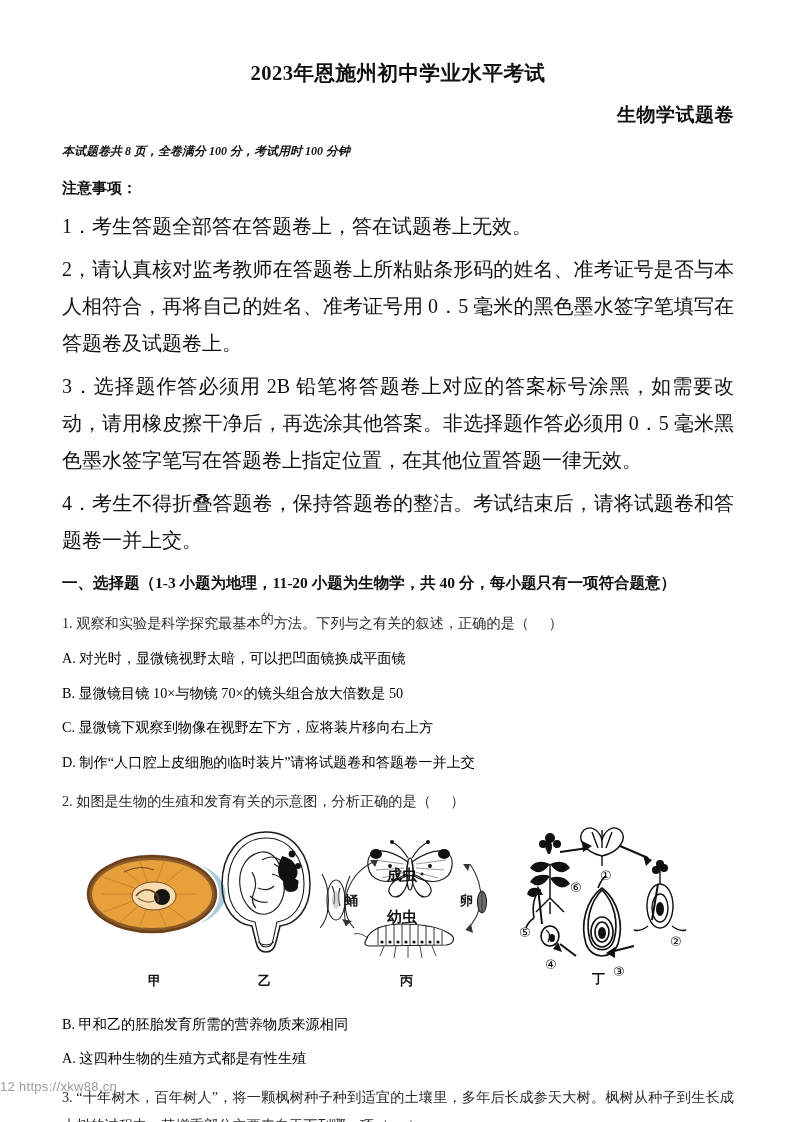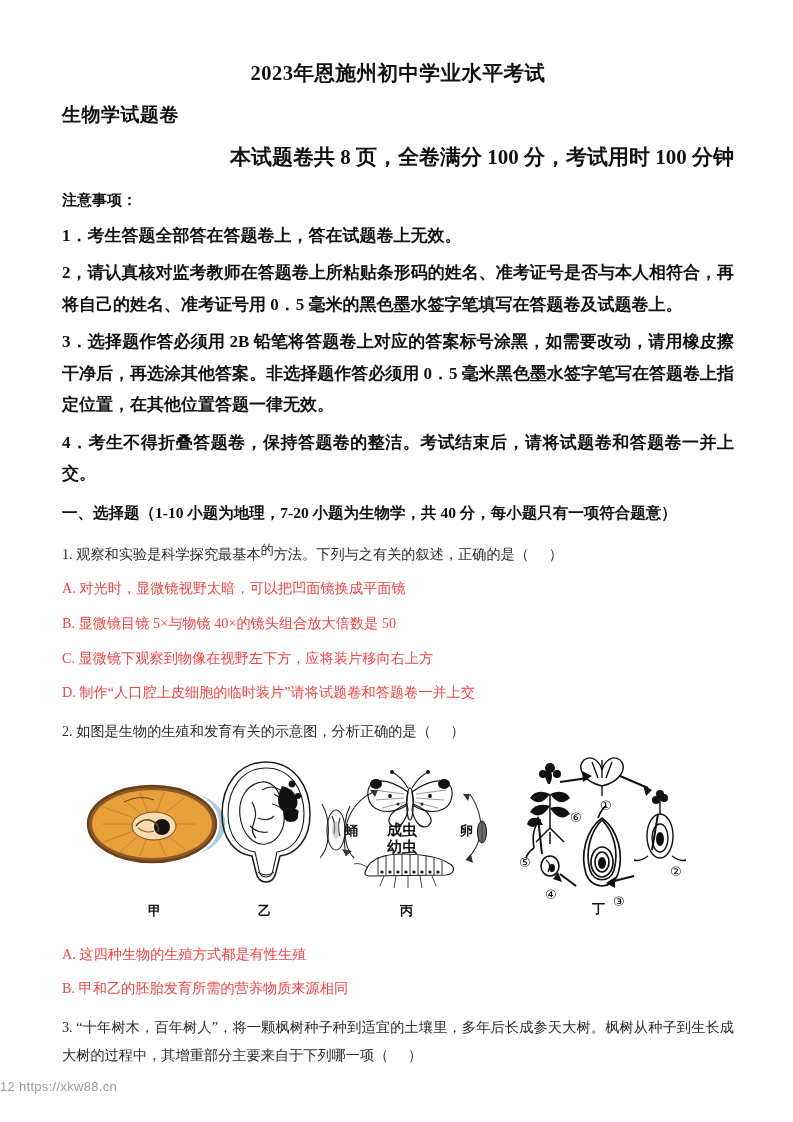--- a/index.html
+++ b/index.html
@@ -29,45 +29,46 @@
   
   .title-main {
     text-align: center;
     font-size: 20.5px;
     font-weight: bold;
     letter-spacing: 0.5px;
     margin: 0 0 16px 0;
     line-height: 1.3;
   }
   .title-sub {
-    text-align: left;
+    text-align: right;
     font-size: 19px;
     font-weight: bold;
     letter-spacing: 0.5px;
     margin: 0 0 17px 0;
     line-height: 1.3;
   }
   .title-info {
-    text-align: right;
-    font-size: 21px;
+    text-align: left;
+    font-size: 12px;
     font-weight: bold;
     margin: 0 0 18px 0;
     line-height: 1.3;
+    font-style: italic;
   }
 
   
   .notice-head {
     font-size: 15px;
     font-weight: bold;
     margin: 8px 0 10px 0;
     line-height: 1.35;
   }
   .notice-item {
-    font-size: 17px;
-    font-weight: bold;
+    font-size: 20px;
+    font-weight: normal;
     line-height: 1.85;
     margin: 0 0 6px 0;
     text-align: justify;
     text-justify: inter-ideograph;
   }
 
   
   .section-head {
     font-size: 15.5px;
     font-weight: bold;
@@ -82,21 +83,21 @@
     margin: 11px 0 7px 0;
     color: #2b2b2b;
     text-align: justify;
     text-justify: inter-ideograph;
   }
   .question.tight { margin-bottom: 2px; }
   .opt {
     font-size: 14.2px;
     line-height: 1.95;
     margin: 0 0 7px 0;
-    color: #ef4444;
+    color: #000000;
   }
   .raised {
     position: relative;
     top: -5px;
     font-size: 13px;
   }
   .blank-paren { letter-spacing: 3px; }
 
   
   .figure {
@@ -142,28 +143,28 @@
     <div class="title-main">2023年恩施州初中学业水平考试</div>
     <div class="title-sub">生物学试题卷</div>
     <div class="title-info">本试题卷共 8 页，全卷满分 100 分，考试用时 100 分钟</div>
 
     <div class="notice-head">注意事项：</div>
     <div class="notice-item">1．考生答题全部答在答题卷上，答在试题卷上无效。</div>
     <div class="notice-item">2，请认真核对监考教师在答题卷上所粘贴条形码的姓名、准考证号是否与本人相符合，再将自己的姓名、准考证号用 0．5 毫米的黑色墨水签字笔填写在答题卷及试题卷上。</div>
     <div class="notice-item">3．选择题作答必须用 2B 铅笔将答题卷上对应的答案标号涂黑，如需要改动，请用橡皮擦干净后，再选涂其他答案。非选择题作答必须用 0．5 毫米黑色墨水签字笔写在答题卷上指定位置，在其他位置答题一律无效。</div>
     <div class="notice-item">4．考生不得折叠答题卷，保持答题卷的整洁。考试结束后，请将试题卷和答题卷一并上交。</div>
 
-    <div class="section-head">一、选择题（1-10 小题为地理，7-20 小题为生物学，共 40 分，每小题只有一项符合题意）</div>
+    <div class="section-head">一、选择题（1-3 小题为地理，11-20 小题为生物学，共 40 分，每小题只有一项符合题意）</div>
 
     <div class="question">
       <span>1.</span>
       <span>观察和实验是科学探究最基本</span><span class="raised">的</span><span>方法。下列与之有关的叙述，正确的是（</span><span class="blank-paren">&nbsp;&nbsp;&nbsp;</span><span>）</span>
     </div>
     <div class="opt">A. 对光时，显微镜视野太暗，可以把凹面镜换成平面镜</div>
-    <div class="opt">B. 显微镜目镜 5×与物镜 40×的镜头组合放大倍数是 50</div>
+    <div class="opt">B. 显微镜目镜 10×与物镜 70×的镜头组合放大倍数是 50</div>
     <div class="opt">C. 显微镜下观察到物像在视野左下方，应将装片移向右上方</div>
     <div class="opt">D. 制作“人口腔上皮细胞的临时装片”请将试题卷和答题卷一并上交</div>
 
     <div class="question tight">
       <span>2.</span>
       <span>如图是生物的生殖和发育有关的示意图，分析正确的是（</span><span class="blank-paren">&nbsp;&nbsp;&nbsp;</span><span>）</span>
     </div>
 
     <div class="figure">
 
@@ -307,21 +308,21 @@
             <path d="M14 -24 q-8 16 -4 36 q2 10 8 16"></path>
           </g>
           <ellipse cx="0" cy="0" rx="4" ry="9" fill="#aaa" opacity="0.5"></ellipse>
         </g>
 
         <g transform="translate(162,72)">
           <ellipse cx="0" cy="0" rx="4.5" ry="11" fill="#6d6d6d" stroke="#111" stroke-width="1"></ellipse>
           <path d="M0 -10 L0 10" stroke="#222" stroke-width="0.7"></path>
         </g>
       </svg>
-      <div class="fig-cnlabel" style="left:325px;top:69px;font-size:15px;">成虫</div>
+      <div class="fig-cnlabel" style="left:325px;top:44px;font-size:15px;">成虫</div>
       <div class="fig-cnlabel" style="left:325px;top:86px;font-size:15px;">幼虫</div>
       <div class="fig-cnlabel" style="left:283px;top:70px;font-size:13px;">蛹</div>
       <div class="fig-cnlabel" style="left:398px;top:70px;font-size:13px;">卵</div>
       <div class="fig-cnlabel" style="left:338px;top:150px;">丙</div>
 
       <svg width="200" height="160" viewBox="0 0 200 160" style="position:absolute;left:440px;top:2px;">
 
         <g fill="none" stroke="#111" stroke-width="2">
           <path d="M58 28 L86 24"></path>
             <path d="M118 22 L146 34"></path>
@@ -405,22 +406,22 @@
       <div class="circnum" style="left:538px;top:46px;">①</div>
       <div class="circnum" style="left:608px;top:112px;">②</div>
       <div class="circnum" style="left:551px;top:142px;">③</div>
       <div class="circnum" style="left:483px;top:135px;">④</div>
       <div class="circnum" style="left:457px;top:103px;">⑤</div>
       <div class="circnum" style="left:508px;top:58px;">⑥</div>
       <div class="fig-cnlabel" style="left:530px;top:148px;">丁</div>
 
     </div>
 
+    <div class="opt">B. 甲和乙的胚胎发育所需的营养物质来源相同</div>
     <div class="opt">A. 这四种生物的生殖方式都是有性生殖</div>
-    <div class="opt">B. 甲和乙的胚胎发育所需的营养物质来源相同</div>
 
     <div class="question">
       <span>3.</span>
       <span>“十年树木，百年树人”，将一颗枫树种子种到适宜的土壤里，多年后长成参天大树。枫树从种子到生长成大树的过程中，其增重部分主要来自于下列哪一项（</span><span class="blank-paren">&nbsp;&nbsp;&nbsp;</span><span>）</span>
     </div>
 
   </div>
 
   <div class="footer">12 https://xkw88.cn</div>
 

